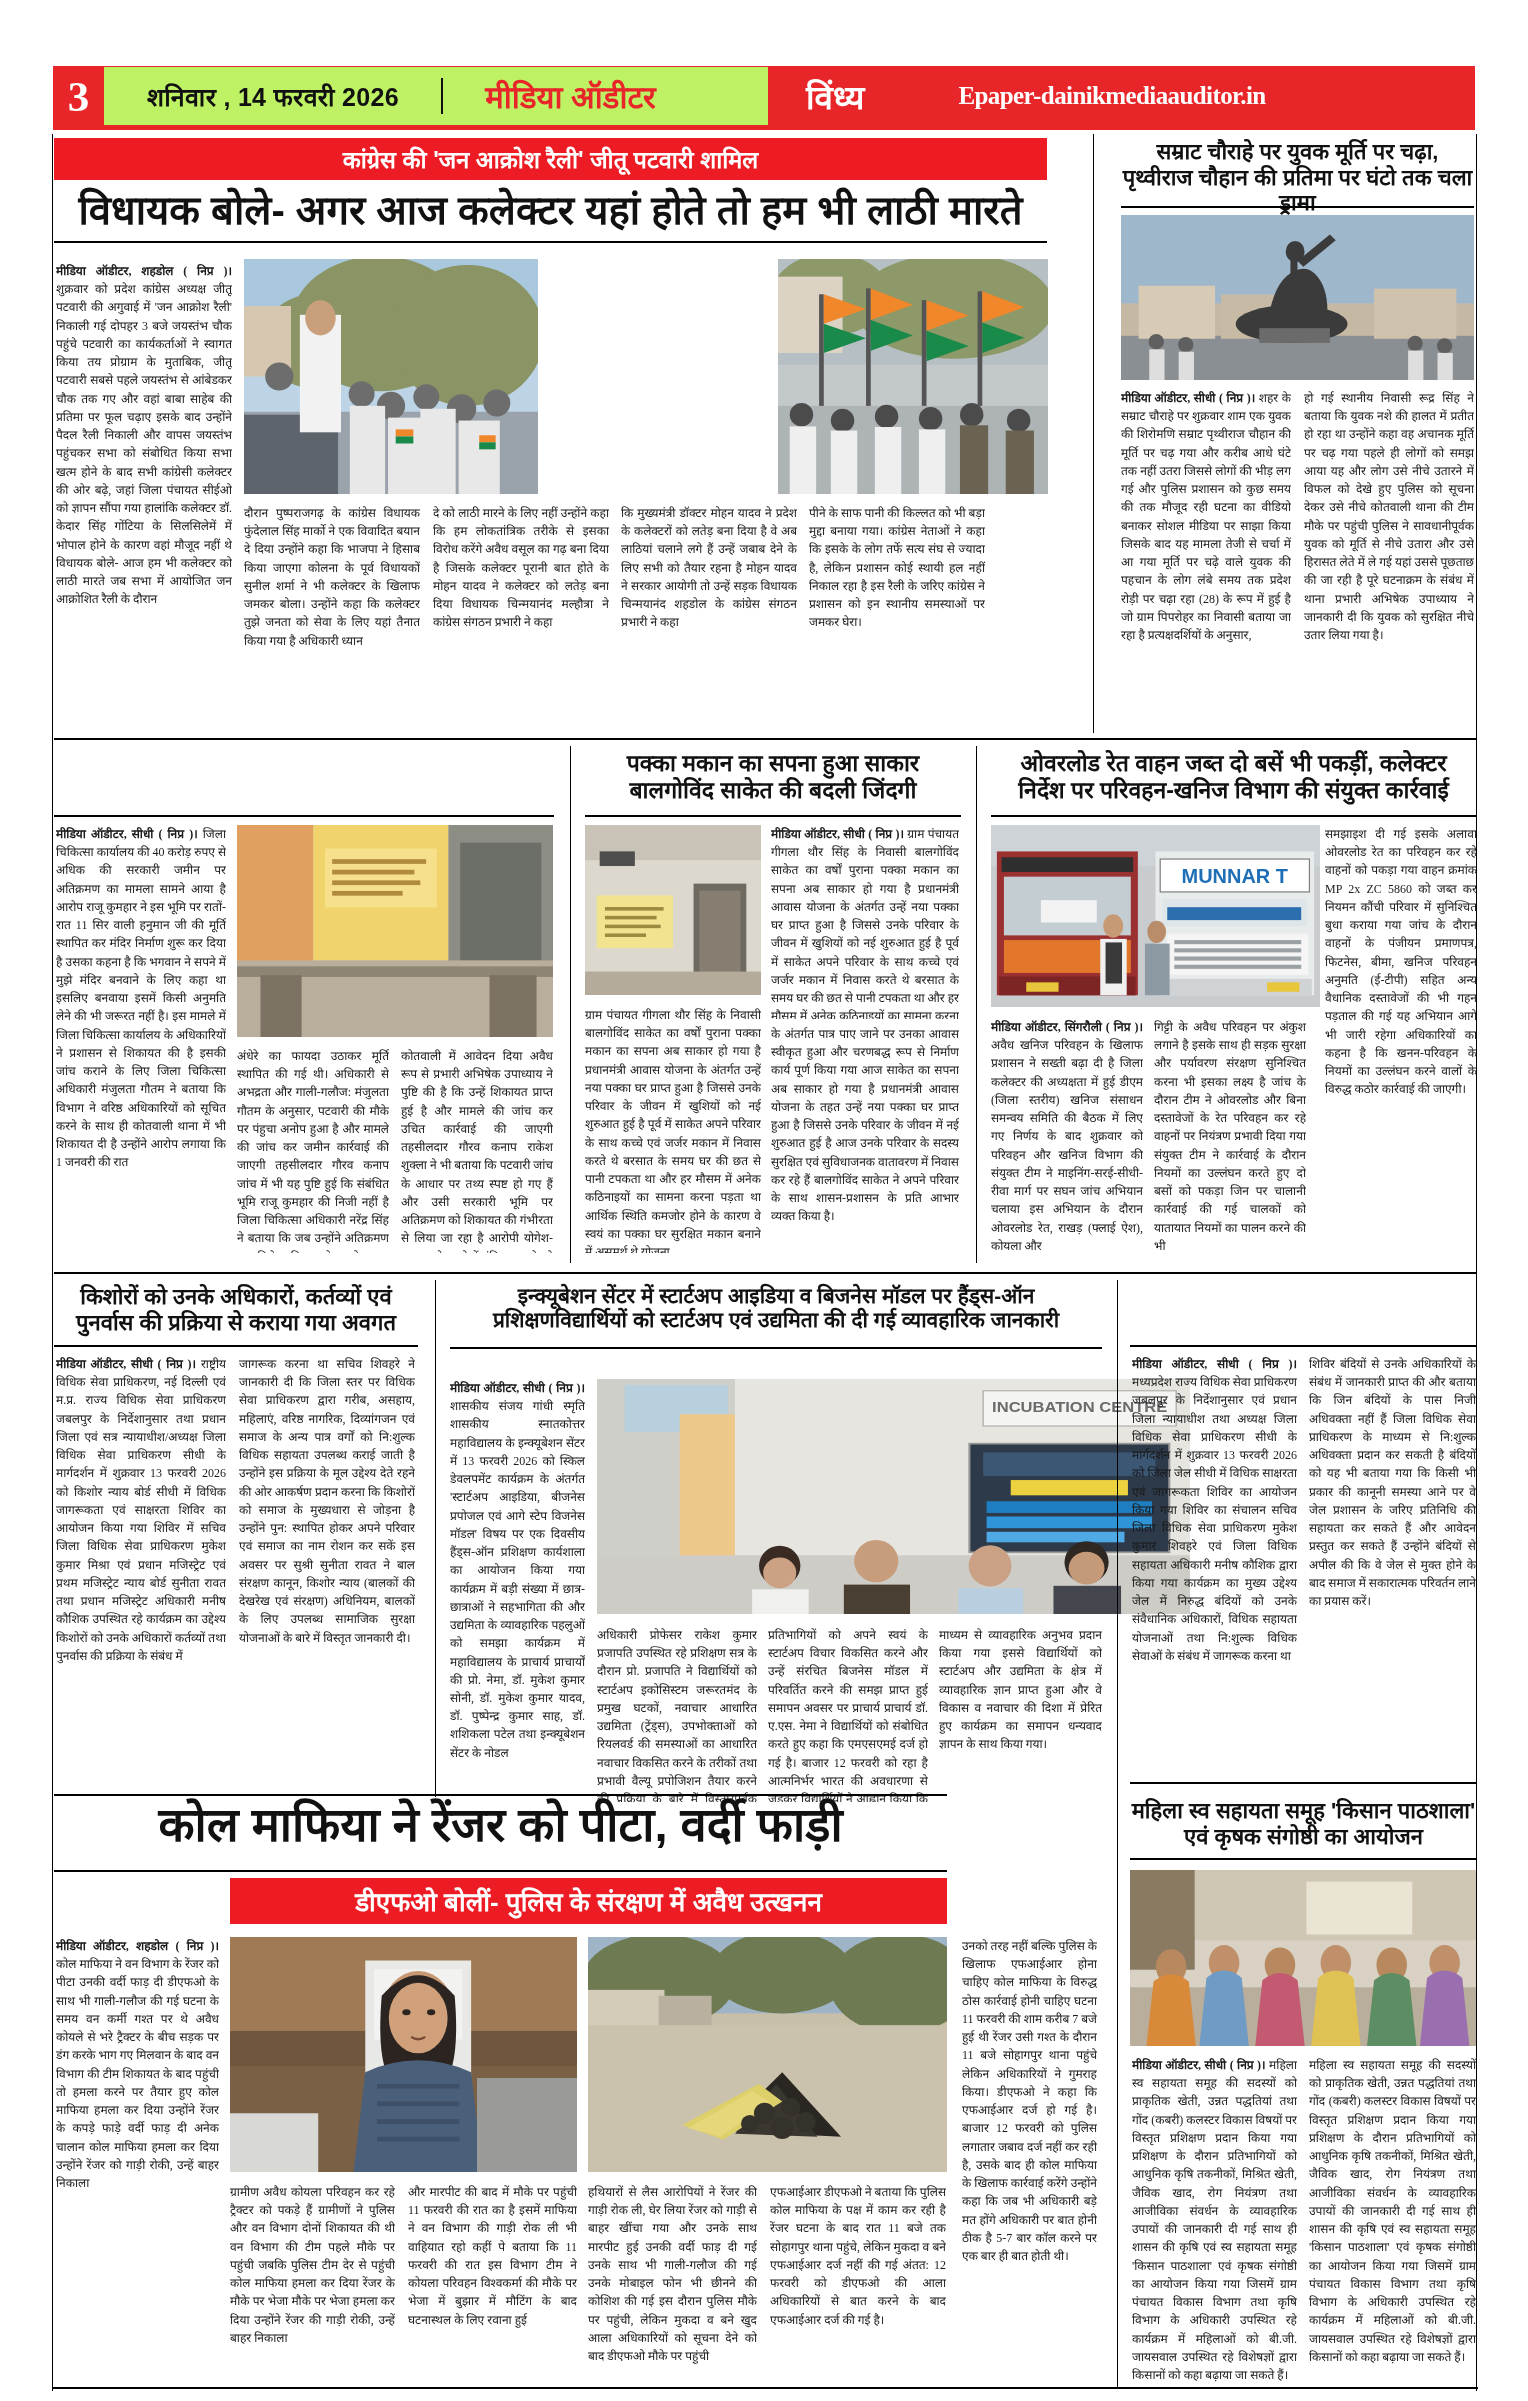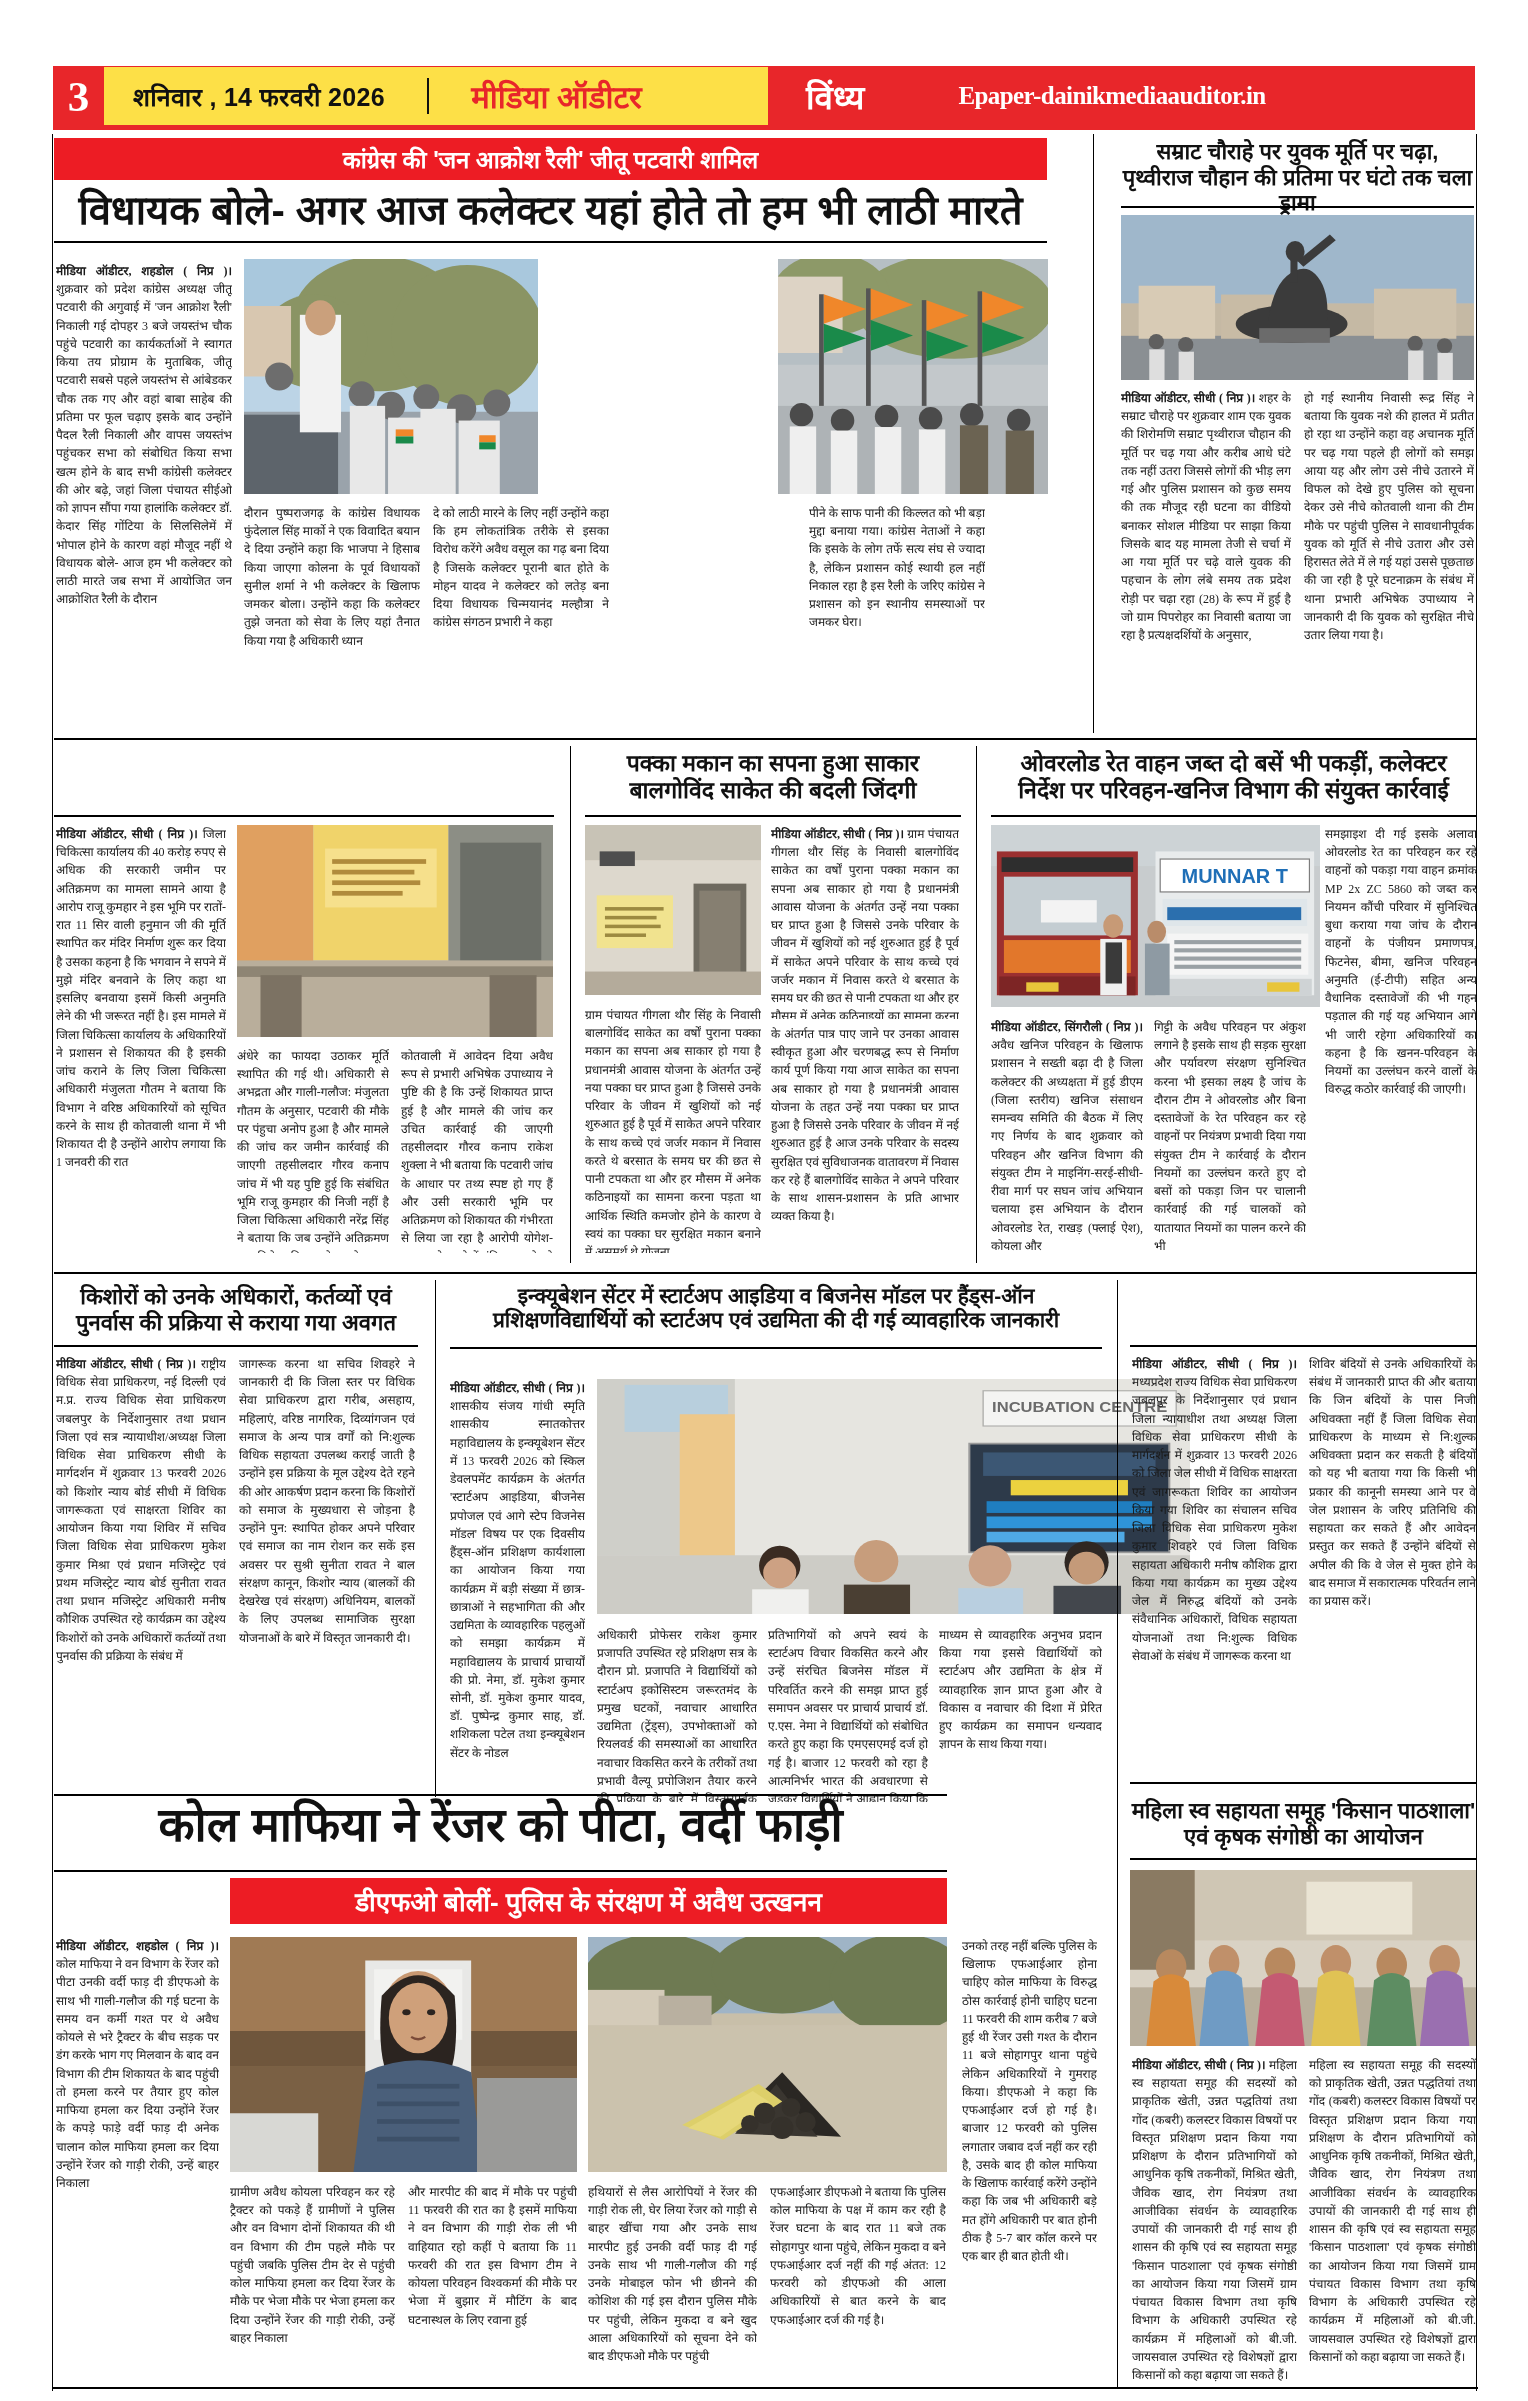--- a/index.html
+++ b/index.html
@@ -17,22 +17,22 @@
     position: absolute; left: 53px; top: 66px; width: 1422px; height: 60px;
     display: flex; align-items: stretch;
   }
   .mh-pageno {
     width: 51px; background: #e8262a; color: #ffffff;
     display: flex; align-items: center; justify-content: center;
     font-size: 43px; font-weight: bold; line-height: 1;
     font-family: "Liberation Serif", serif;
   }
   .mh-white {
-    flex: 0 0 664px; background: #fde047; border-top: 1.8px solid #e8262a; border-bottom: 1.8px solid #e8262a;
-    display: flex; align-items: center; gap: 42px; padding-left: 29px;
+    flex: 0 0 664px; background: #bef264; border-top: 1.8px solid #e8262a; border-bottom: 1.8px solid #e8262a;
+    display: flex; align-items: center; gap: 42px; padding-left: 43px;
   }
   .mh-date { font-size: 25px; font-weight: bold; letter-spacing: 0.3px; font-family: "Liberation Sans", sans-serif; }
   .mh-sep { width: 2.4px; height: 36px; background: #111; }
   .mh-brand { font-size: 31px; font-weight: bold; color: #e8262a; font-family: "Liberation Sans", sans-serif; }
   .mh-red {
     flex: 1; background: #e8262a; color: #ffffff;
     display: flex; align-items: center; gap: 94px; padding-left: 38px;
   }
   .mh-edition { font-size: 33px; font-weight: bold; font-family: "Liberation Sans", sans-serif; }
   .mh-url { font-size: 25px; font-weight: bold; font-family: "Liberation Serif", serif; letter-spacing: -0.6px; }
@@ -182,20 +182,21 @@
         </g>
     </svg>
   </div>
 
   <div class="body-col" style="position:absolute; left:56px; top:262px; width:176px; height:470px;">
     <span class="byline">मीडिया ऑडीटर, शहडोल ( निप्र )।</span>
     <span>शुक्रवार को प्रदेश कांग्रेस अध्यक्ष जीतू पटवारी की अगुवाई में 'जन आक्रोश रैली' निकाली गई दोपहर 3 बजे जयस्तंभ चौक पहुंचे पटवारी का कार्यकर्ताओं ने स्वागत किया तय प्रोग्राम के मुताबिक, जीतू पटवारी सबसे पहले जयस्तंभ से आंबेडकर चौक तक गए और वहां बाबा साहेब की प्रतिमा पर फूल चढ़ाए इसके बाद उन्होंने पैदल रैली निकाली और वापस जयस्तंभ पहुंचकर सभा को संबोधित किया सभा खत्म होने के बाद सभी कांग्रेसी कलेक्टर की ओर बढ़े, जहां जिला पंचायत सीईओ को ज्ञापन सौंपा गया हालांकि कलेक्टर डॉ. केदार सिंह गोंटिया के सिलसिलेमें में भोपाल होने के कारण वहां मौजूद नहीं थे विधायक बोले- आज हम भी कलेक्टर को लाठी मारते जब सभा में आयोजित जन आक्रोशित रैली के दौरान</span>
   </div>
   <div class="body-col" style="position:absolute; left:244px; top:504px; width:176px; height:229px;">दौरान पुष्पराजगढ़ के कांग्रेस विधायक फुंदेलाल सिंह मार्को ने एक विवादित बयान दे दिया उन्होंने कहा कि भाजपा ने हिसाब किया जाएगा कोलना के पूर्व विधायकों सुनील शर्मा ने भी कलेक्टर के खिलाफ जमकर बोला। उन्होंने कहा कि कलेक्टर तुझे जनता को सेवा के लिए यहां तैनात किया गया है अधिकारी ध्यान</div>
   <div class="body-col" style="position:absolute; left:433px; top:504px; width:176px; height:229px;">दे को लाठी मारने के लिए नहीं उन्होंने कहा कि हम लोकतांत्रिक तरीके से इसका विरोध करेंगे अवैध वसूल का गढ़ बना दिया है जिसके कलेक्टर पूरानी बात होते के मोहन यादव ने कलेक्टर को लतेड़ बना दिया विधायक चिन्मयानंद मल्हौत्रा ने कांग्रेस संगठन प्रभारी ने कहा</div>
+  <div class="body-col" style="position:absolute; left:621px; top:504px; width:176px; height:229px;">कि मुख्यमंत्री डॉक्टर मोहन यादव ने प्रदेश के कलेक्टरों को लतेड़ बना दिया है वे अब लाठियां चलाने लगे हैं उन्हें जबाब देने के लिए सभी को तैयार रहना है मोहन यादव ने सरकार आयोगी तो उन्हें सड़क विधायक चिन्मयानंद शहडोल के कांग्रेस संगठन प्रभारी ने कहा</div>
   <div class="body-col" style="position:absolute; left:809px; top:504px; width:176px; height:229px;">पीने के साफ पानी की किल्लत को भी बड़ा मुद्दा बनाया गया। कांग्रेस नेताओं ने कहा कि इसके के लोग तर्फे सत्य संघ से ज्यादा है, लेकिन प्रशासन कोई स्थायी हल नहीं निकाल रहा है इस रैली के जरिए कांग्रेस ने प्रशासन को इन स्थानीय समस्याओं पर जमकर घेरा।</div>
 
   <div class="rule-v vsep-top" style="left:1093px;"></div>
 
   <div class="hl" id="s2-hl">
     <span>सम्राट चौराहे पर युवक मूर्ति पर चढ़ा, पृथ्वीराज चौहान की प्रतिमा पर घंटो तक चला ड्रामा</span>
   </div>
   <div class="thickrule-h" id="s2-rule"></div>
 
   <div class="photo" style="left:1121px; top:215px; width:353px; height:165px;">

